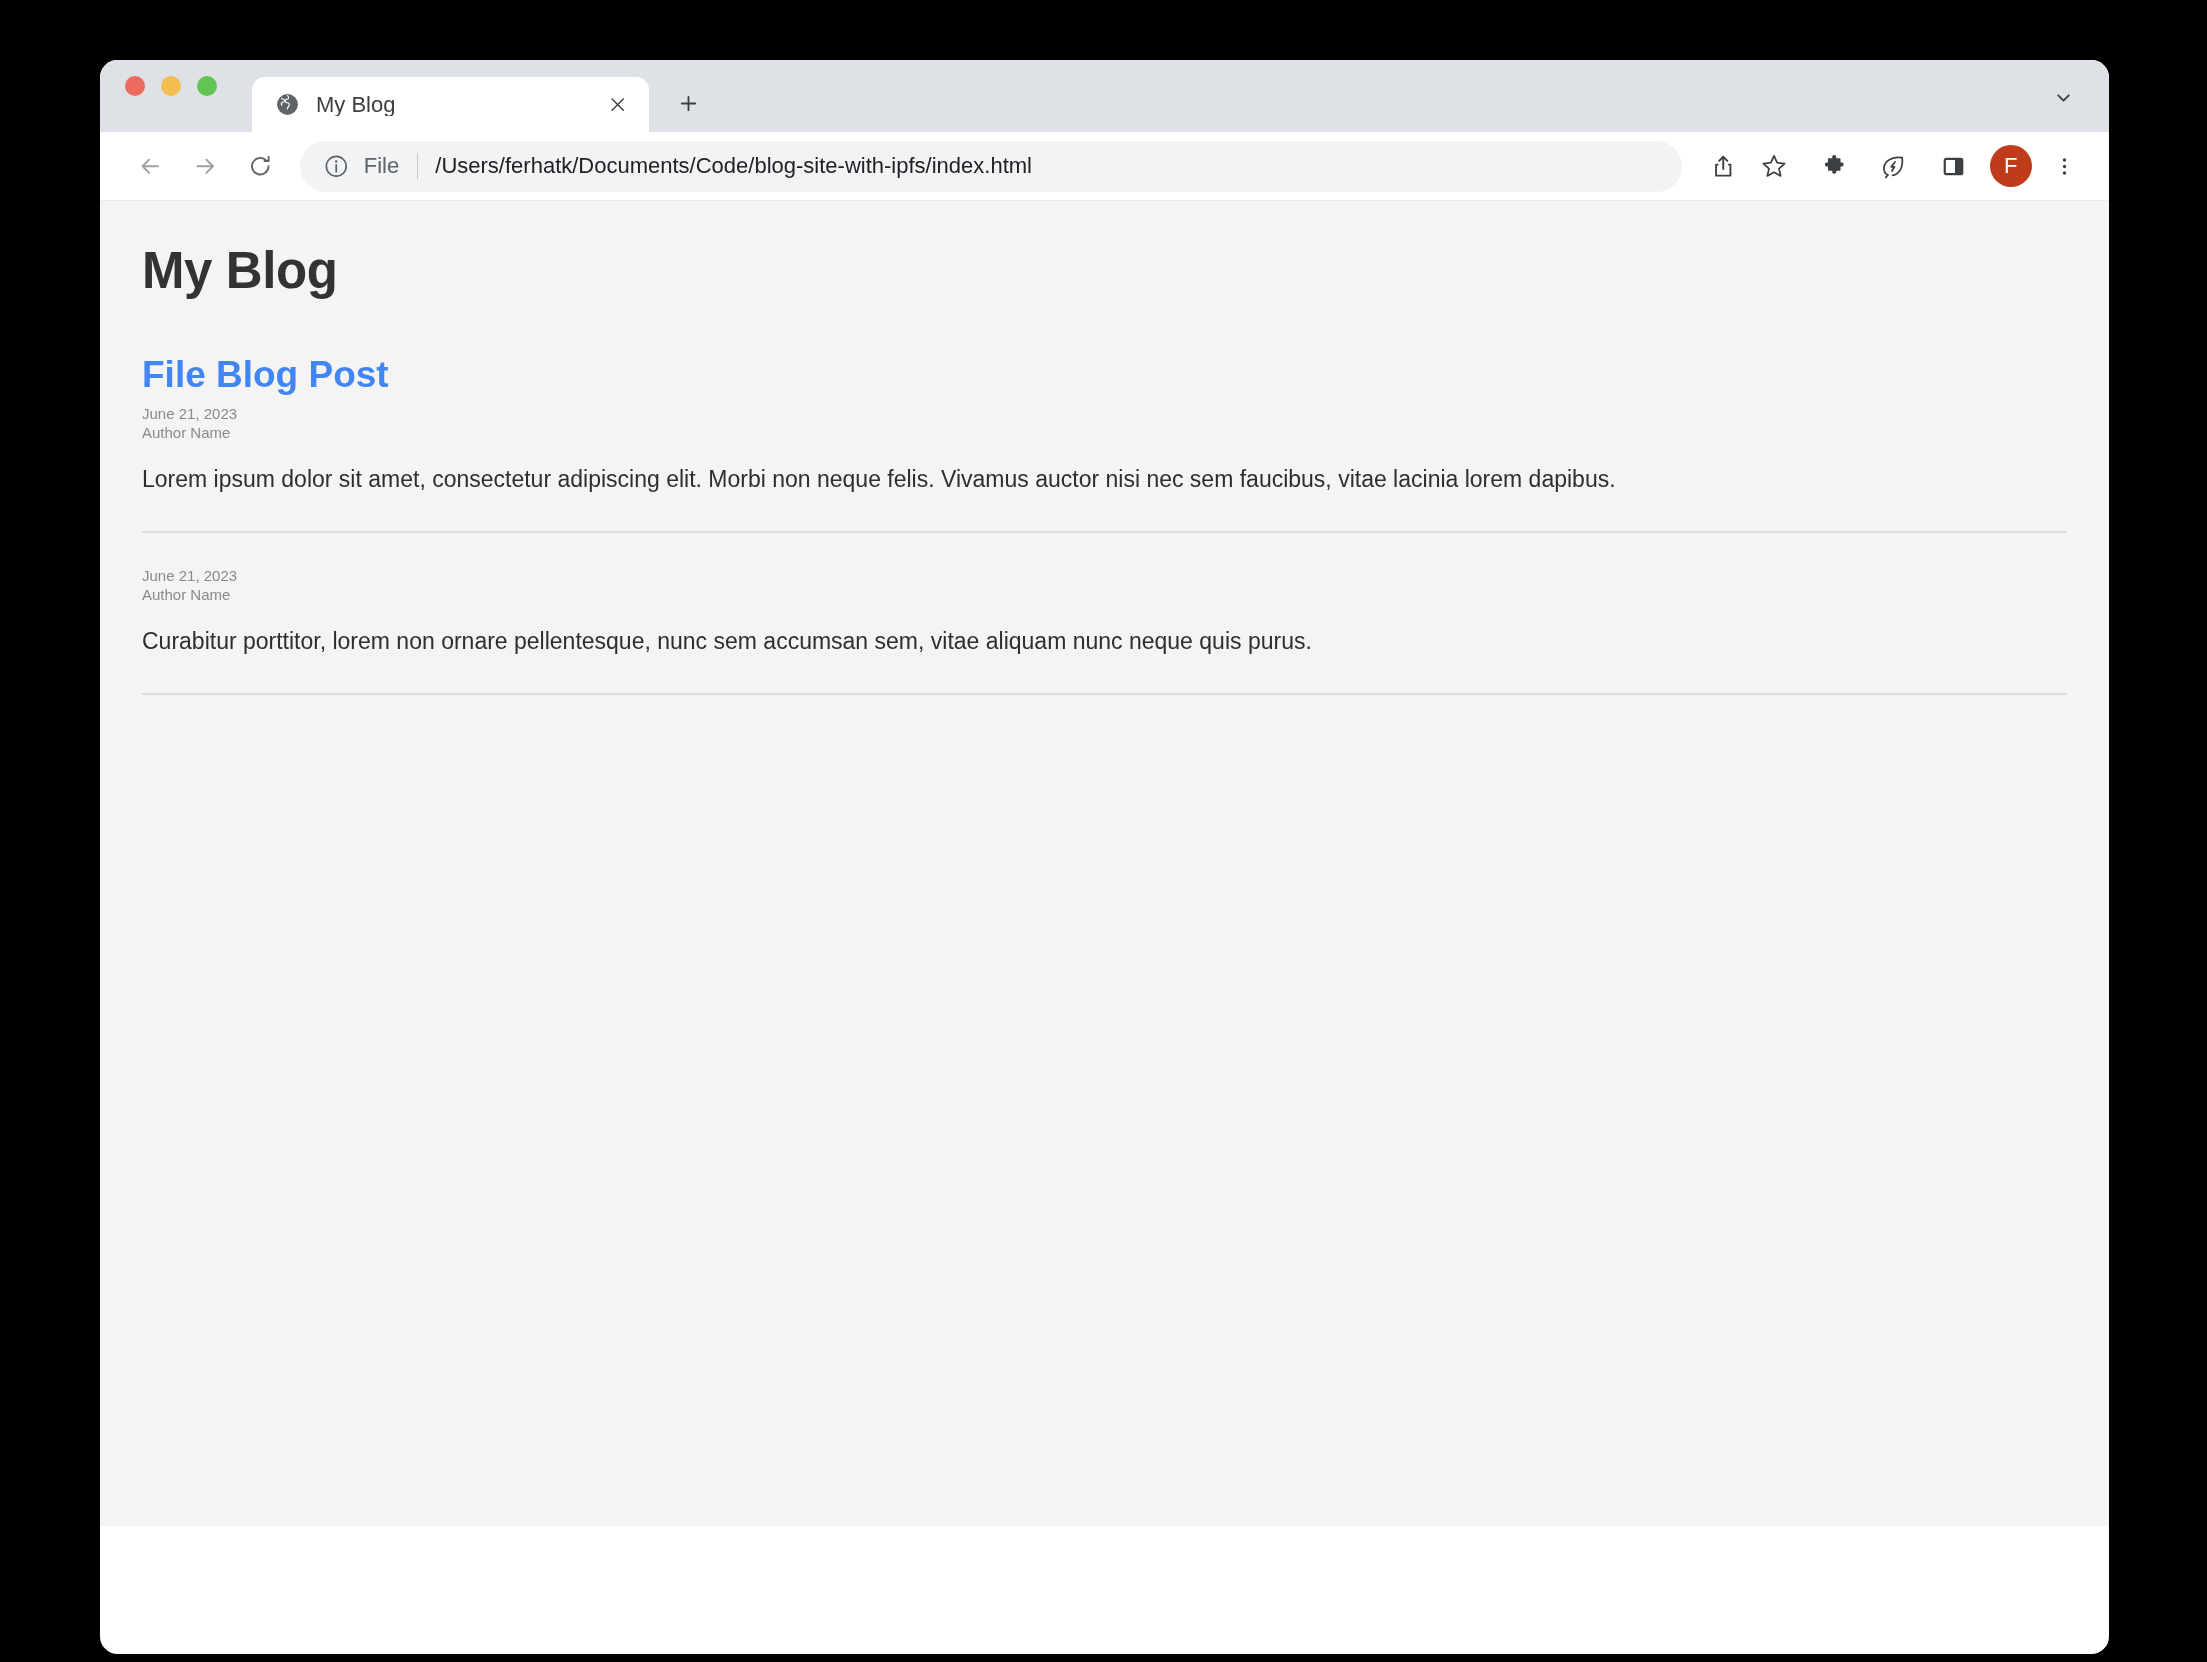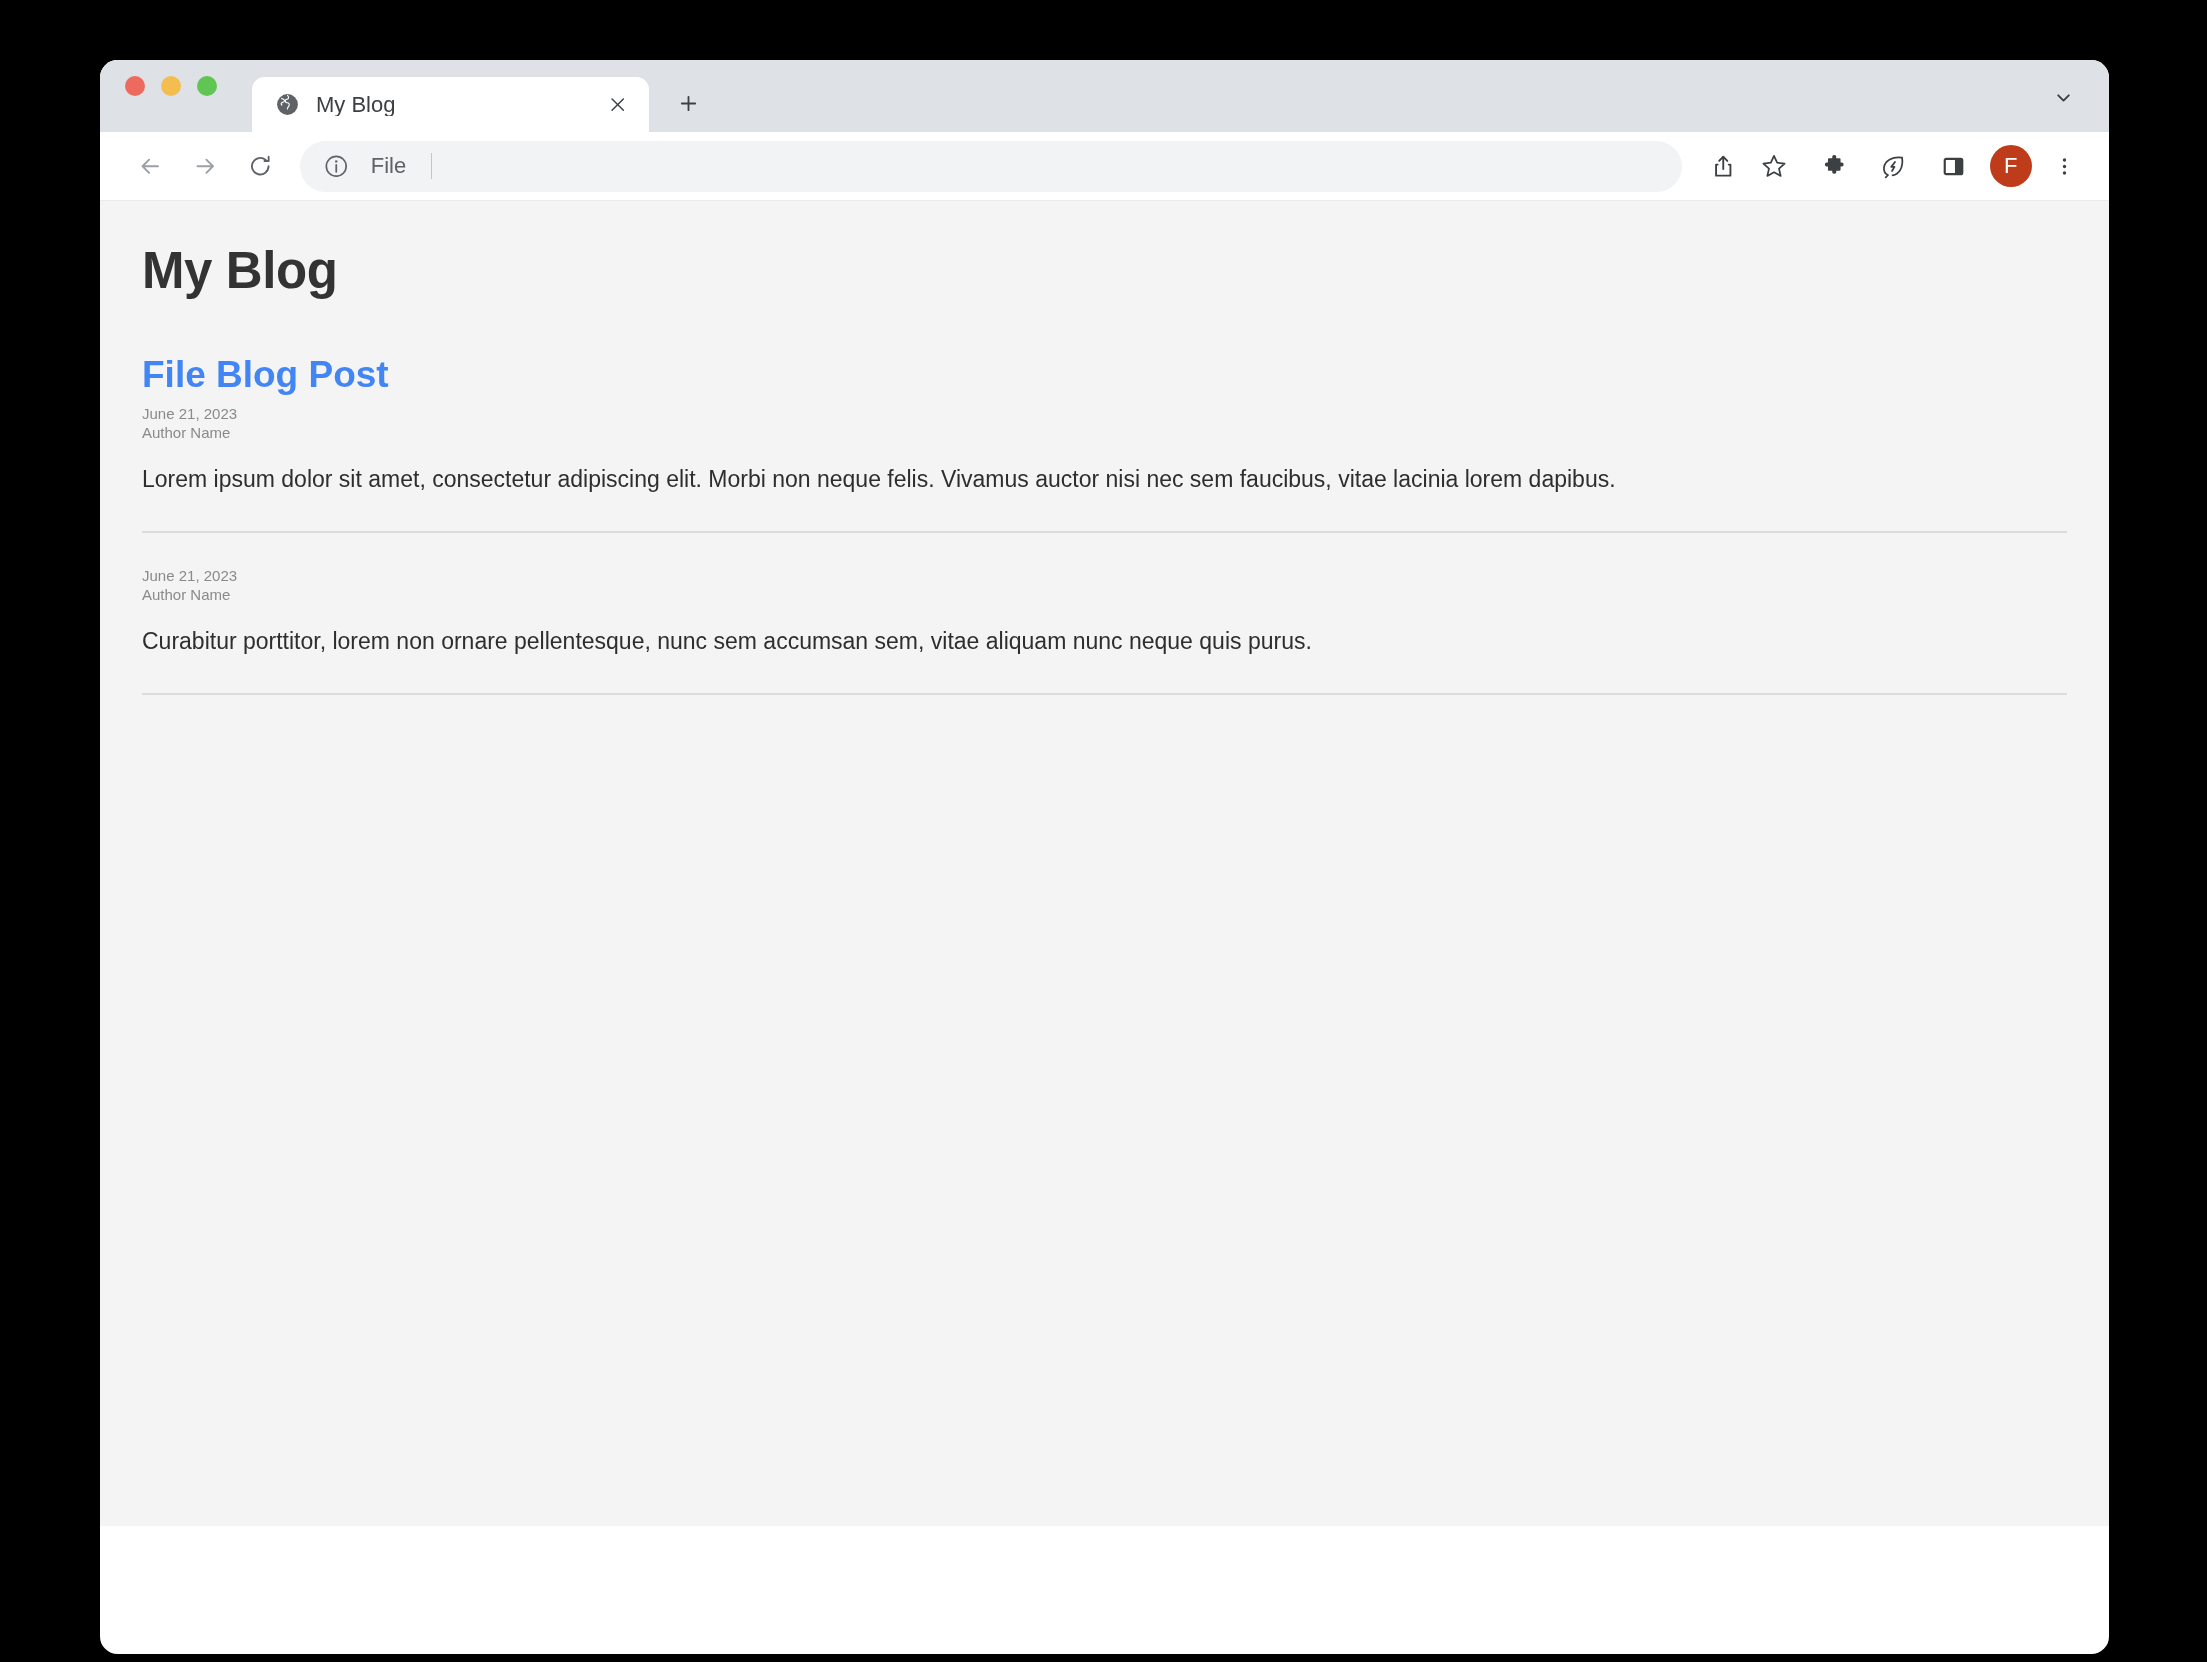--- a/index.html
+++ b/index.html
@@ -125,21 +125,21 @@
 
   .omnibox {
     flex: 1 1 auto;
     height: 51px;
     margin: 0 16px 0 12.4px;
     background: #f1f3f4;
     border-radius: 25.6px;
     display: flex;
     align-items: center;
     padding: 0 21px;
-    gap: 7px;
+    gap: 0;
     min-width: 0;
   }
 
   .info-icon-wrap {
     width: 30px; height: 30px;
     flex: 0 0 30px;
     display: flex; align-items: center; justify-content: center;
     margin-right: 12.4px;
   }
 
@@ -305,20 +305,21 @@
     <div class="omnibox">
       <span class="info-icon-wrap">
         <svg viewBox="0 0 24 24" width="26.5" height="26.5">
           <circle cx="12" cy="12" r="9" stroke="#5f6368" stroke-width="1.5" fill="none"></circle>
           <circle cx="12" cy="7.6" r="1.1" fill="#5f6368"></circle>
           <path d="M12 10.8 V17" stroke="#5f6368" stroke-width="1.6" stroke-linecap="round"></path>
         </svg>
       </span>
       <span class="omnibox-scheme">File</span>
       <span class="omnibox-sep"></span>
+      <span class="omnibox-url">/Users/ferhatk/Documents/Code/blog-site-with-ipfs/index.html</span>
     </div>
 
     <div class="toolbar-actions">
 
       <div class="action-btn">
         <svg viewBox="0 0 24 24" width="26.5" height="26.5">
           <path d="M12 3.5 L12 14.5" stroke="#3c4043" stroke-width="1.7" stroke-linecap="round"></path>
           <path d="M8.3 7.2 L12 3.4 L15.7 7.2" stroke="#3c4043" stroke-width="1.7" fill="none" stroke-linecap="round" stroke-linejoin="round"></path>
           <path d="M7 10.5 H5.5 V20.5 H18.5 V10.5 H17" stroke="#3c4043" stroke-width="1.7" fill="none" stroke-linecap="round" stroke-linejoin="round"></path>
         </svg>

